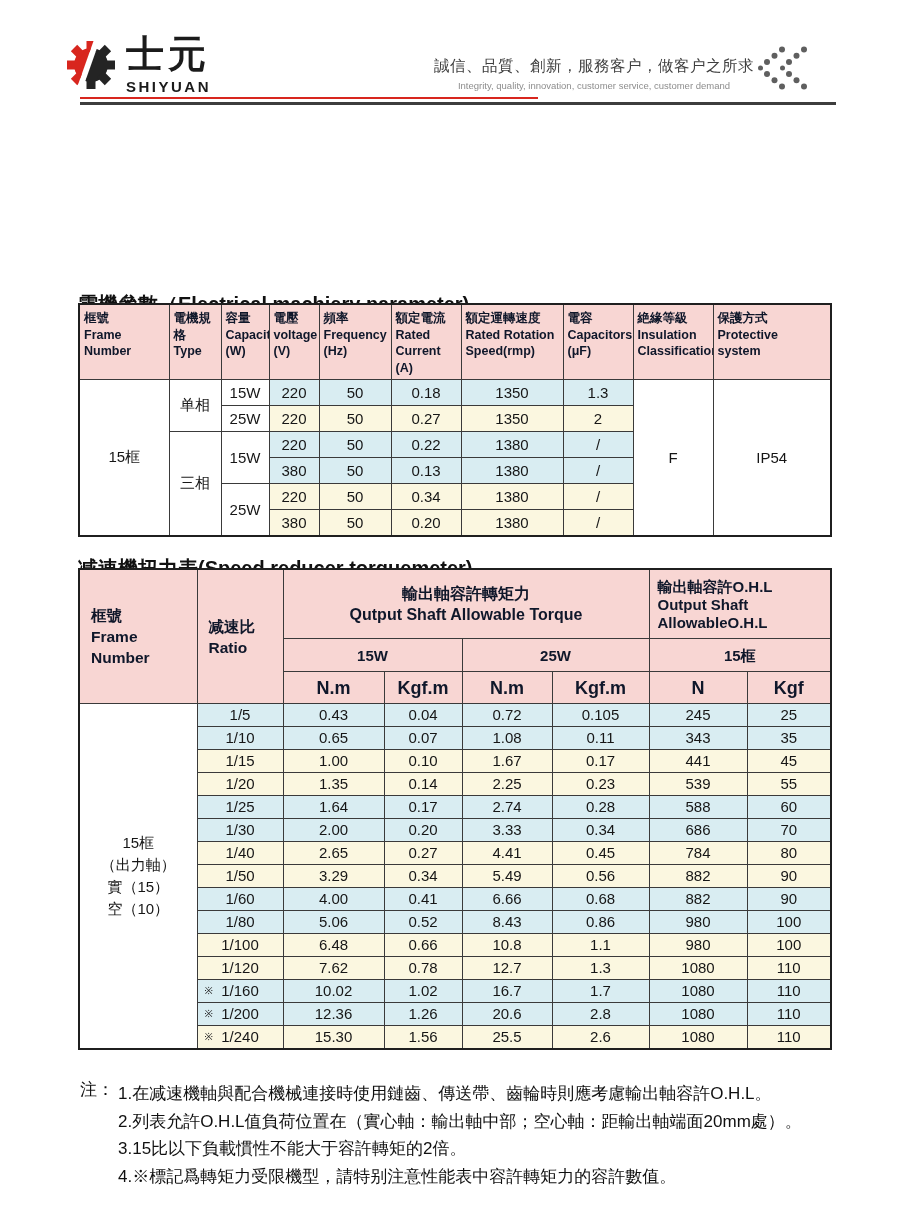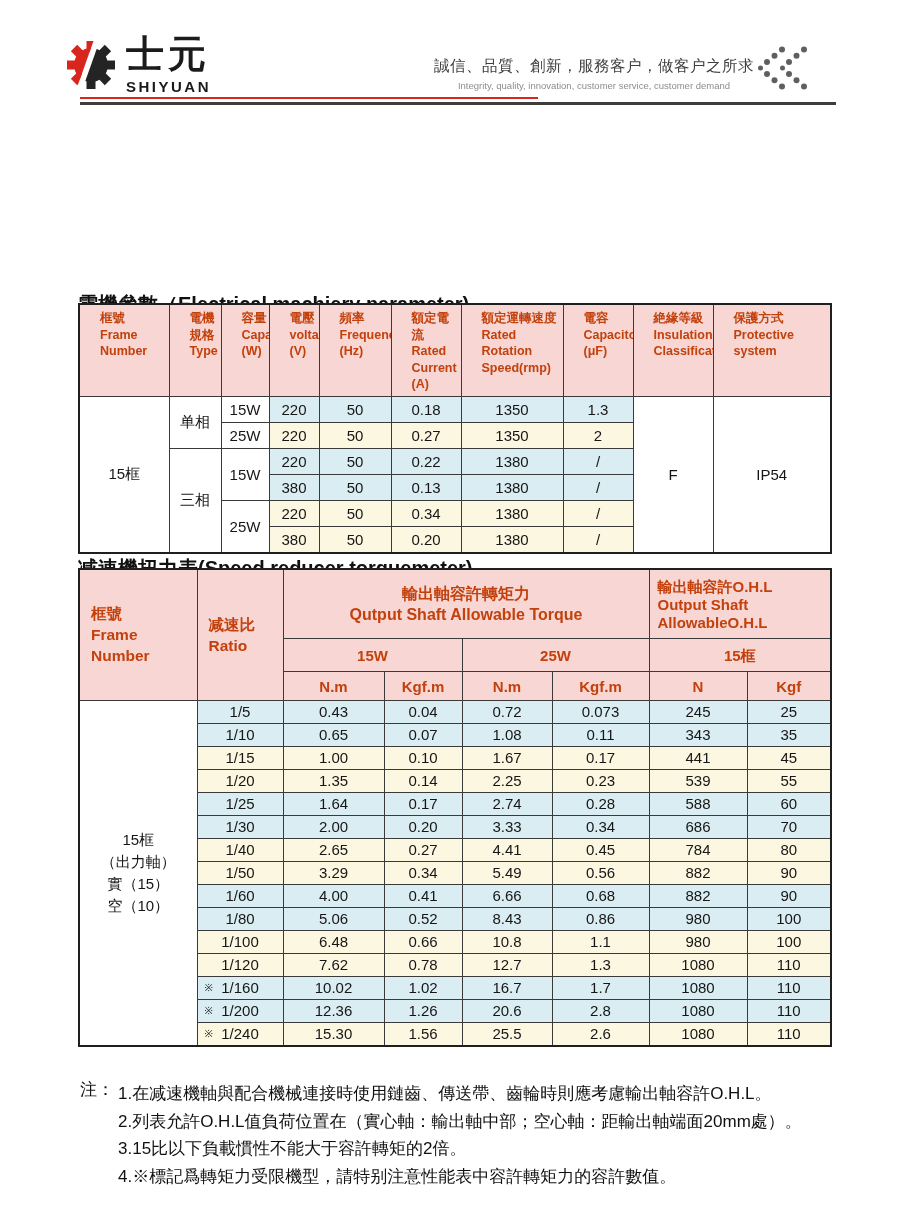--- a/index.html
+++ b/index.html
@@ -33,37 +33,37 @@
   #sec1{top:274px;}
   #sec2{top:538px;}
 
   
   table{border-collapse:collapse;table-layout:fixed;background:#fff;}
   #t1,#t2{position:absolute;left:78px;border:2px solid #1f1f1f;}
   #t1{top:303px;width:752px;}
   #t2{top:568px;width:752px;}
   #t1 th,#t1 td,#t2 th,#t2 td{border:1px solid #3a3a3a;overflow:hidden;}
   th{background:#f8d6d3;font-weight:bold;text-align:left;vertical-align:top;
-     padding:5px 2px 3px 20px;font-size:12.5px;line-height:1.32;color:#c2410c;}
+     padding:5px 2px 3px 4px;font-size:12.5px;line-height:1.32;color:#0f172a;}
   #t1 td{text-align:center;font-size:15px;height:25px;padding:0;}
   #t1 thead th{height:56px;}
   .tone-blue{background:#d9edf2;}
   .tone-yellow{background:#fbf7e0;}
   .white{background:#fff;}
   .big{font-size:16px;}
   tr.thick-top td{border-top-width:2px;}
 
   
   #t2 th{font-weight:bold;vertical-align:middle;}
   .hdr-left{text-align:left;padding-left:11px;font-size:15.5px;line-height:1.35;}
   .hdr-center{text-align:center;padding-left:2px;font-size:16px;line-height:1.3;}
   .hdr-ohl{text-align:left;padding-left:8px;font-size:15px;line-height:1.18;}
   #t2 .r1 th{height:60px;}
   #t2 .r2 th{height:24px;font-size:15px;}
-  #t2 .r3 th{height:19px;font-size:15px;margin-left:35px;}
+  #t2 .r3 th{height:19px;font-size:18px;margin-left:35px;}
   #t2 td{text-align:center;font-size:15px;height:22px;padding:0;line-height:22px;}
   .frame2{font-size:16px;line-height:1.55;}
   .ratio{position:relative;}
   .mark{position:absolute;left:7px;top:50%;transform:translateY(-50%);font-size:10px;color:#222;}
 
   
   .notes{position:absolute;left:80px;top:1078px;width:740px;display:flex;
          font-size:17px;line-height:23.5px;color:#101010;}
   .notes-prefix{white-space:nowrap;}
   .note-item{margin:4px;}
@@ -247,21 +247,21 @@
           <th class="hdr-center">Kgf</th>
         </tr>
       </thead>
       <tbody>
         <tr>
           <td class="white frame2" rowspan="15">15框<br>（出力軸）<br>實（15）<br>空（10）</td>
           <td class="ratio tone-blue">1/5</td>
           <td class="tone-blue">0.43</td>
           <td class="tone-blue">0.04</td>
           <td class="tone-blue">0.72</td>
-          <td class="tone-blue">0.073</td>
+          <td class="tone-blue">0.105</td>
           <td class="tone-blue">245</td>
           <td class="tone-blue">25</td>
         </tr>
         <tr>
           <td class="ratio tone-blue">1/10</td>
           <td class="tone-blue">0.65</td>
           <td class="tone-blue">0.07</td>
           <td class="tone-blue">1.08</td>
           <td class="tone-blue">0.11</td>
           <td class="tone-blue">343</td>

